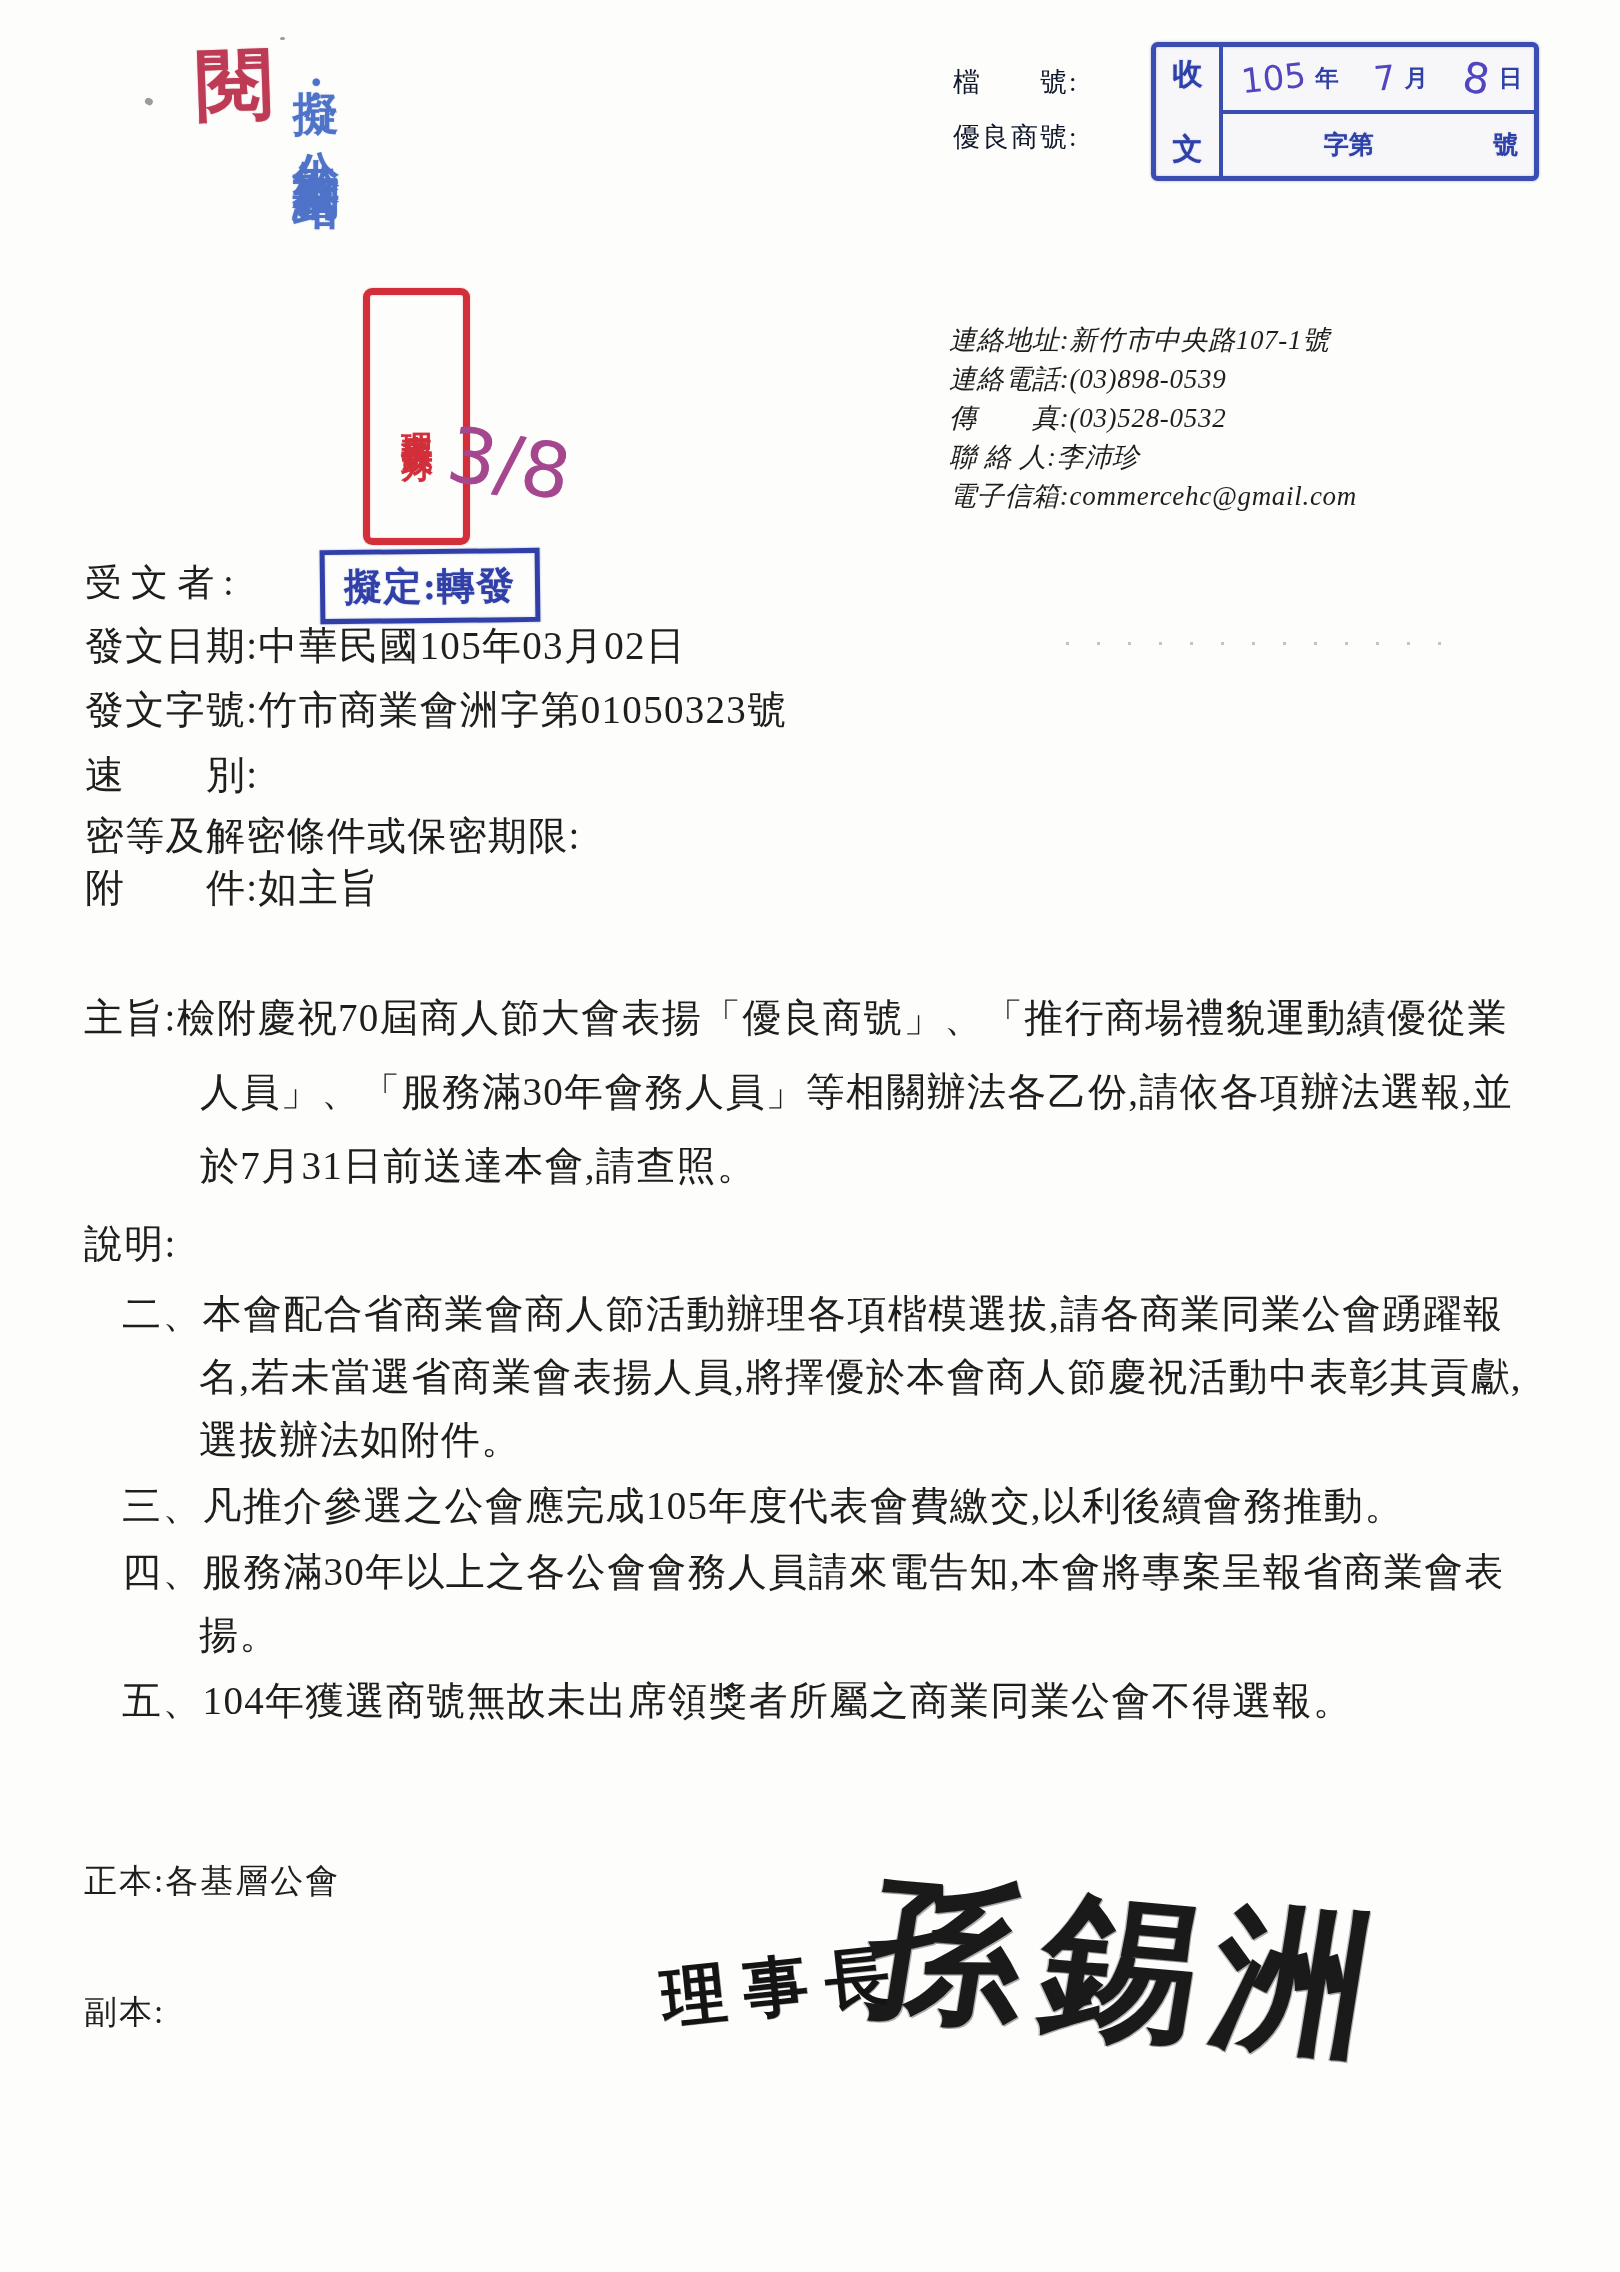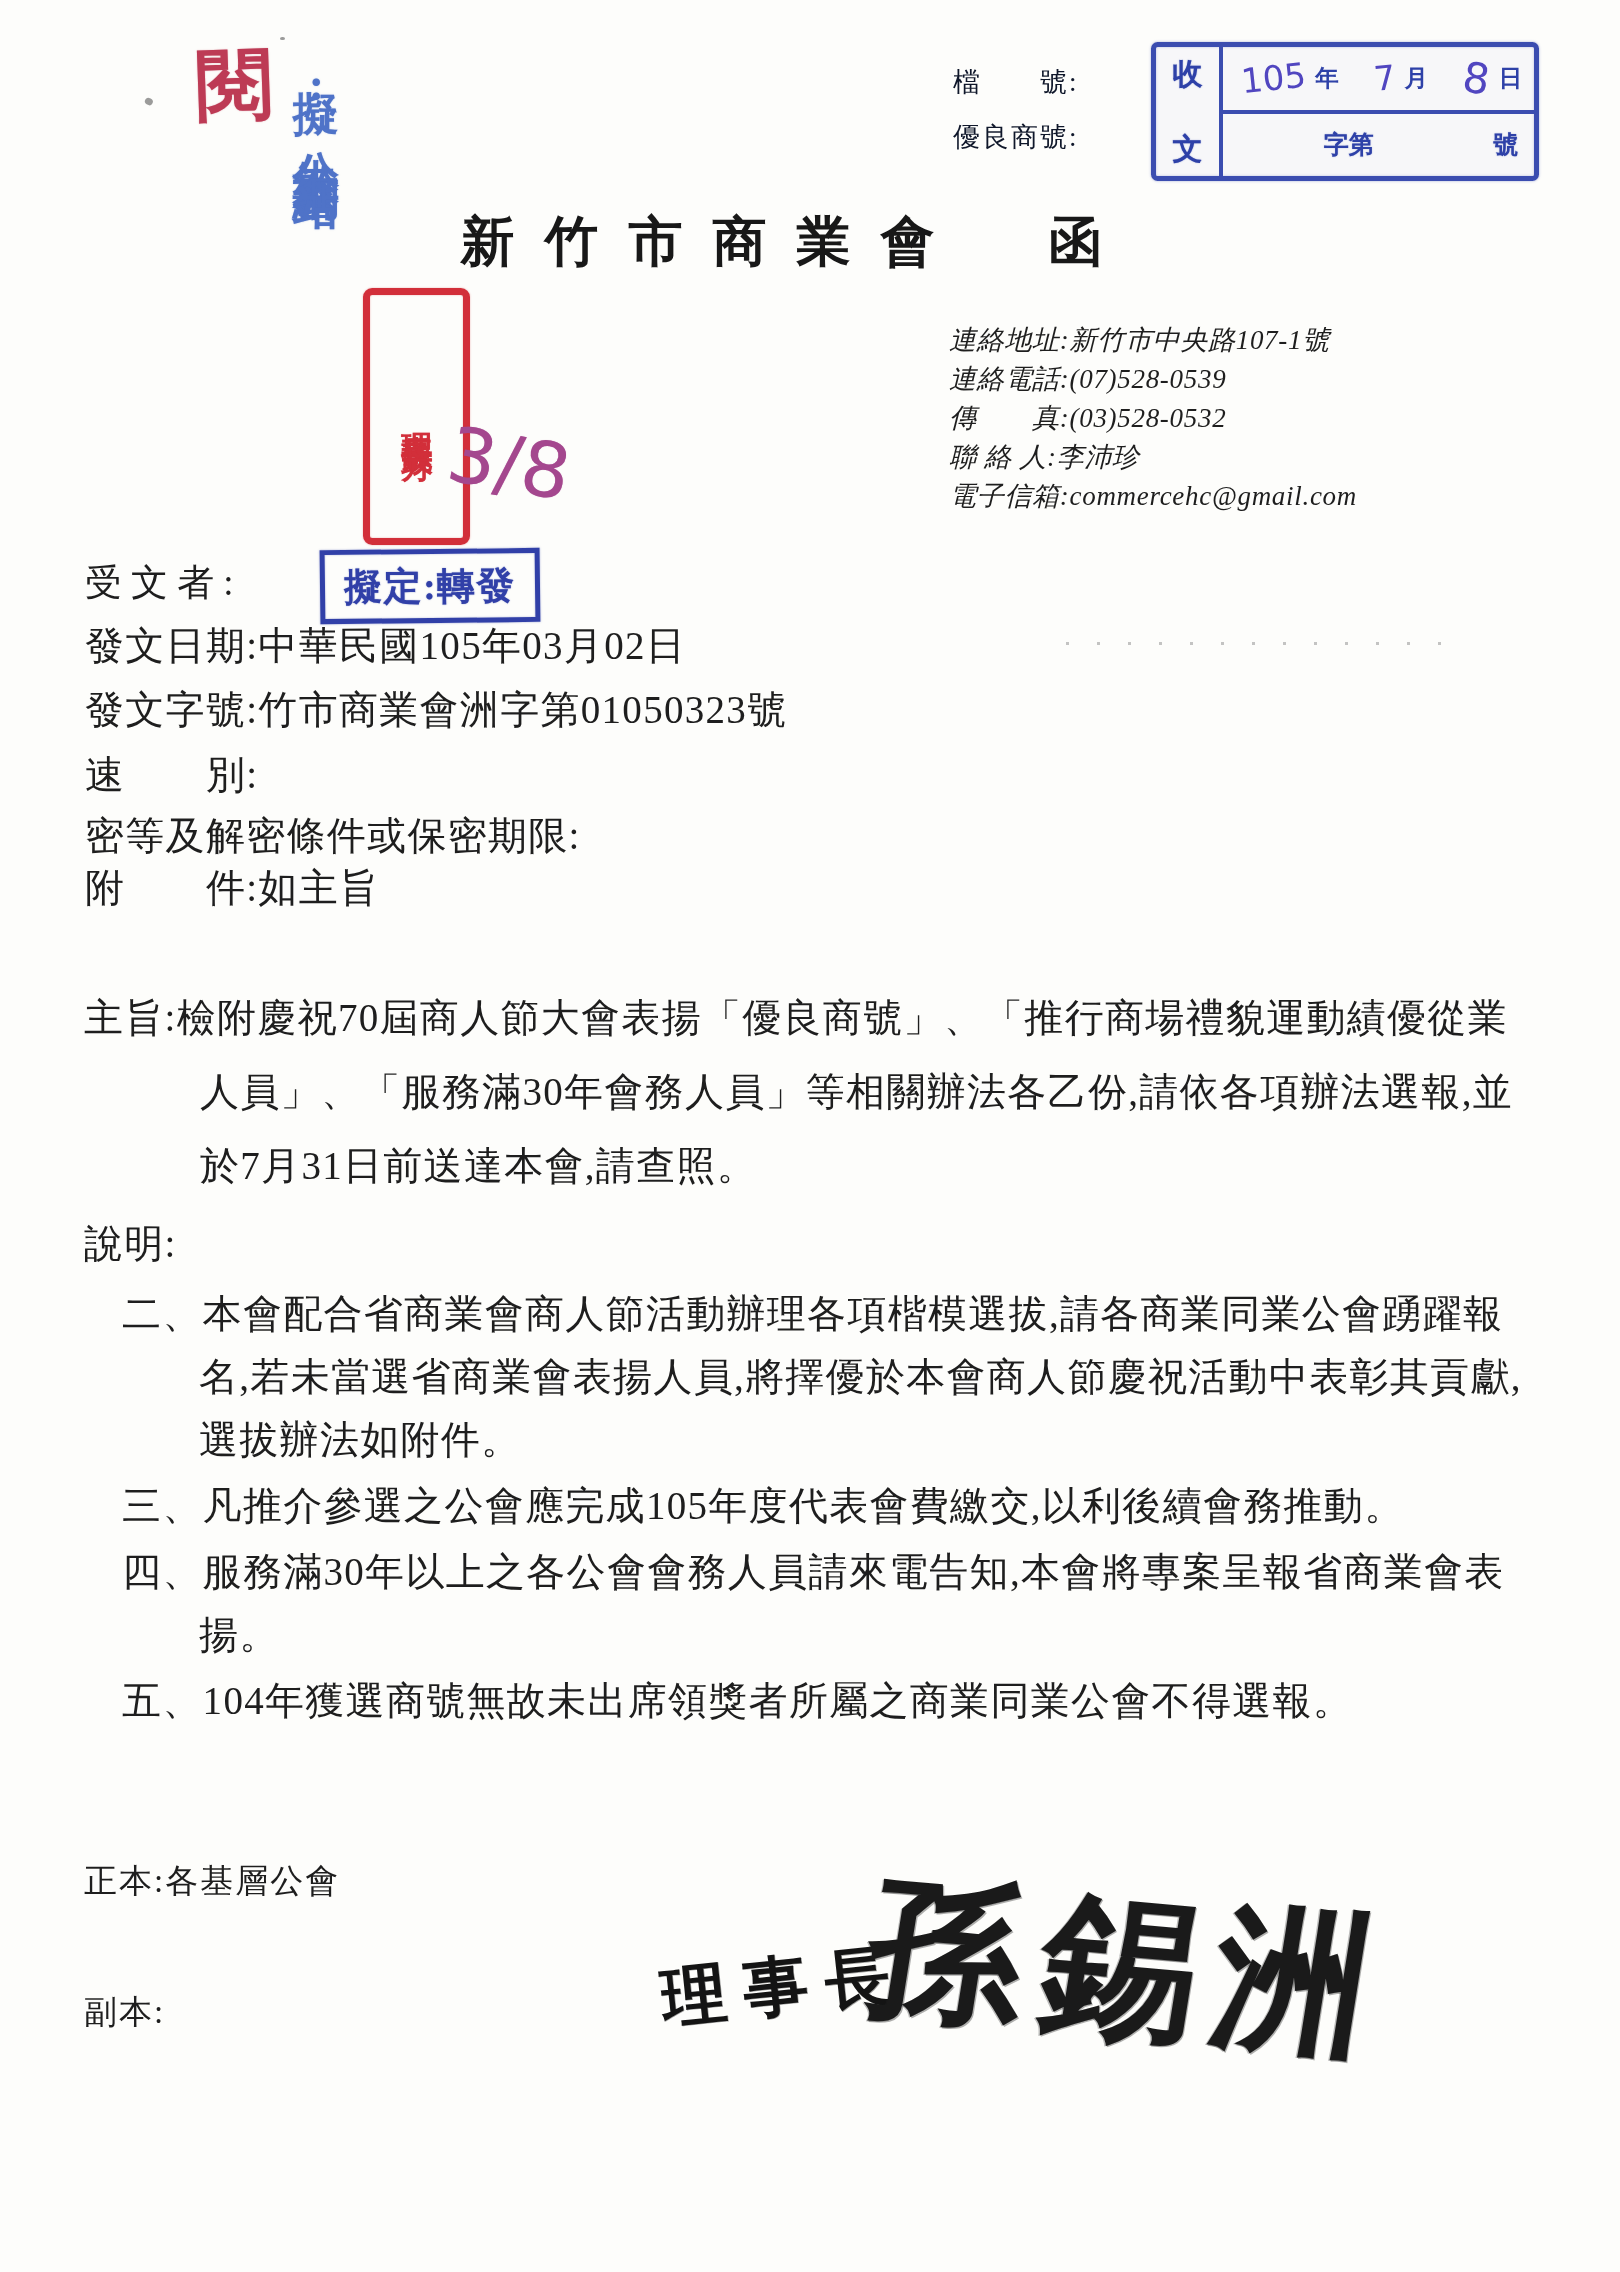--- a/index.html
+++ b/index.html
@@ -166,25 +166,24 @@
         <span class="rs-hand day">8</span>
         <span class="printed">日</span>
       </div>
       <div class="rs-row rs-no">
         <span class="prefix">字第</span>
         <span>號</span>
       </div>
     </div>
   </div>
 
-  <h1 class="abs doc-title">新竹市商業會　函</h1>
 
   <div class="abs contact">
     <div>連絡地址:新竹市中央路107-1號</div>
-    <div>連絡電話:(07)528-0539</div>
+    <div>連絡電話:(03)898-0539</div>
     <div>傳　　真:(03)528-0532</div>
     <div>聯 絡 人:李沛珍</div>
     <div>電子信箱:commercehc@gmail.com</div>
   </div>
 
   <div class="abs recipient-label">受文者:</div>
   <div class="abs decision-stamp">
     <span>擬定:轉發</span>
   </div>
 

